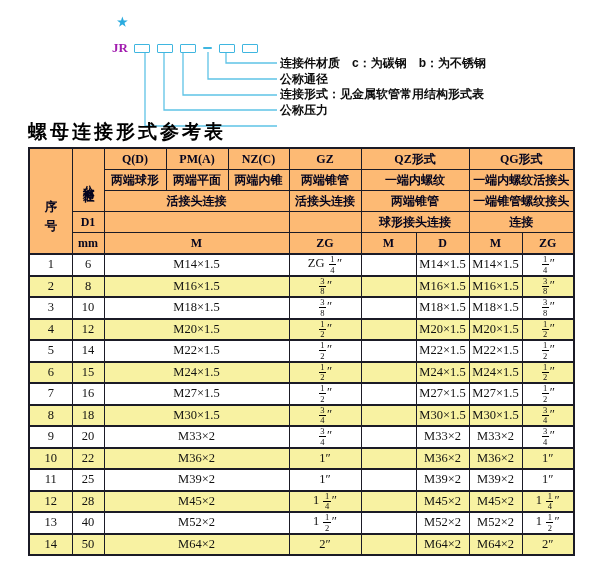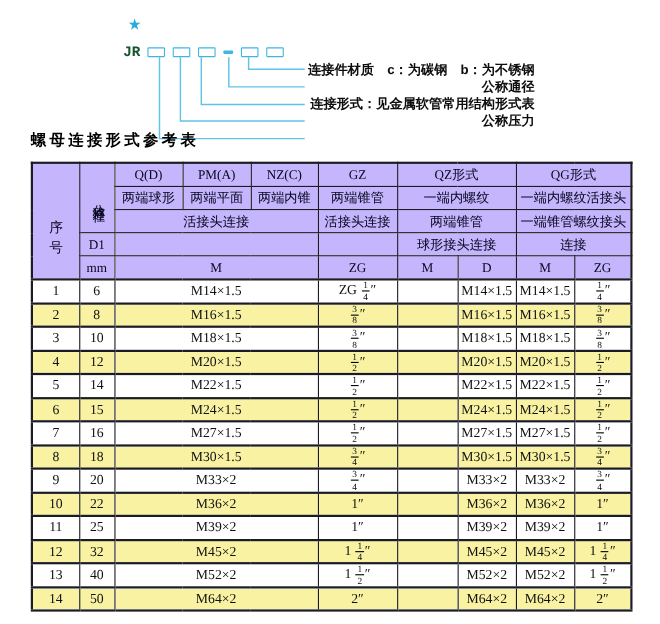--- a/index.html
+++ b/index.html
@@ -11,56 +11,56 @@
   
   .diagram{position:absolute;left:0;top:0;width:600px;height:145px;}
   .diagram-heading{
     position:absolute;left:117px;top:15px;
     font-family:"Liberation Sans", sans-serif;font-weight:bold;font-size:13px;
     display:flex;align-items:center;gap:4px;white-space:nowrap;
   }
   .star{color:#2aabdf;font-size:12px;}
   .jr-row{position:absolute;left:112px;top:40px;display:flex;align-items:center;}
   .jr-prefix{
-    font-family:Liberation Mono, monospace;font-weight:bold;font-size:13px;color:#14532d;
+    font-family:Liberation Serif, serif;font-weight:bold;font-size:13px;color:#a21caf;
     margin-right:6px;
   }
   .code-box{
     display:inline-block;width:14px;height:7px;background:#fff;
     border:1.6px solid #3fb6e0;border-radius:1px;margin-right:7px;
   }
   .code-dash{
     display:inline-block;width:9px;height:2.5px;background:#3fb6e0;
     margin:0 7px 0 0;border-radius:1px;
   }
   .connector-svg{position:absolute;left:0;top:0;width:600px;height:145px;}
   .diagram-labels{
     position:absolute;left:280px;top:56px;
     font-family:"Liberation Sans", sans-serif;font-weight:bold;font-size:12px;
-    line-height:15.6px;white-space:nowrap;color:#0d0d0d;text-align:right;
+    line-height:15.6px;white-space:nowrap;color:#0d0d0d;
   }
   
   .table-title{
     position:absolute;left:28px;top:119px;
-    font-family:"Liberation Serif", serif;font-weight:bold;font-size:14px;
+    font-family:"Liberation Serif", serif;font-weight:bold;font-size:19px;
     letter-spacing:3px;color:#000;
   }
   
   table.ref{
     position:absolute;left:28px;top:147px;width:545px;
     border-collapse:collapse;table-layout:fixed;
     font-size:12.5px;
   }
   table.ref{border:2px solid #1b1b26;}
   table.ref th, table.ref td{
     border:1px solid #1b1b26;text-align:center;vertical-align:middle;
     padding:0;overflow:hidden;white-space:nowrap;
   }
   table.ref thead th{
-    background:#c4b5fd;font-weight:normal;color:#05051e;height:20px;
+    background:#fdba74;font-weight:bold;color:#05051e;height:20px;
     font-size:12px;
   }
   table.ref tbody td{height:19.5px;border-width:2px 1px;background:#ffffff;}
   table.ref tbody tr.alt td{background:#f8f2a2;}
   .vert{
     writing-mode:vertical-rl;text-orientation:upright;
     display:inline-block;line-height:1;
   }
   .vert-seq{letter-spacing:20px;font-size:12.5px;padding-top:20px;}
   .vert-dn{letter-spacing:2px;font-size:11.5px;}
@@ -329,21 +329,21 @@
         <td>25</td>
         <td colspan="3">M39×2</td>
         <td>1″</td>
         <td></td>
         <td>M39×2</td>
         <td>M39×2</td>
         <td>1″</td>
       </tr>
       <tr class="alt">
         <td>12</td>
-        <td>32</td>
+        <td>28</td>
         <td colspan="3">M45×2</td>
         <td>1 <span class="frac">
             <span class="fn">1</span>
             <span class="fd">4</span>
           </span>″</td>
         <td></td>
         <td>M45×2</td>
         <td>M45×2</td>
         <td>1 <span class="frac">
             <span class="fn">1</span>

